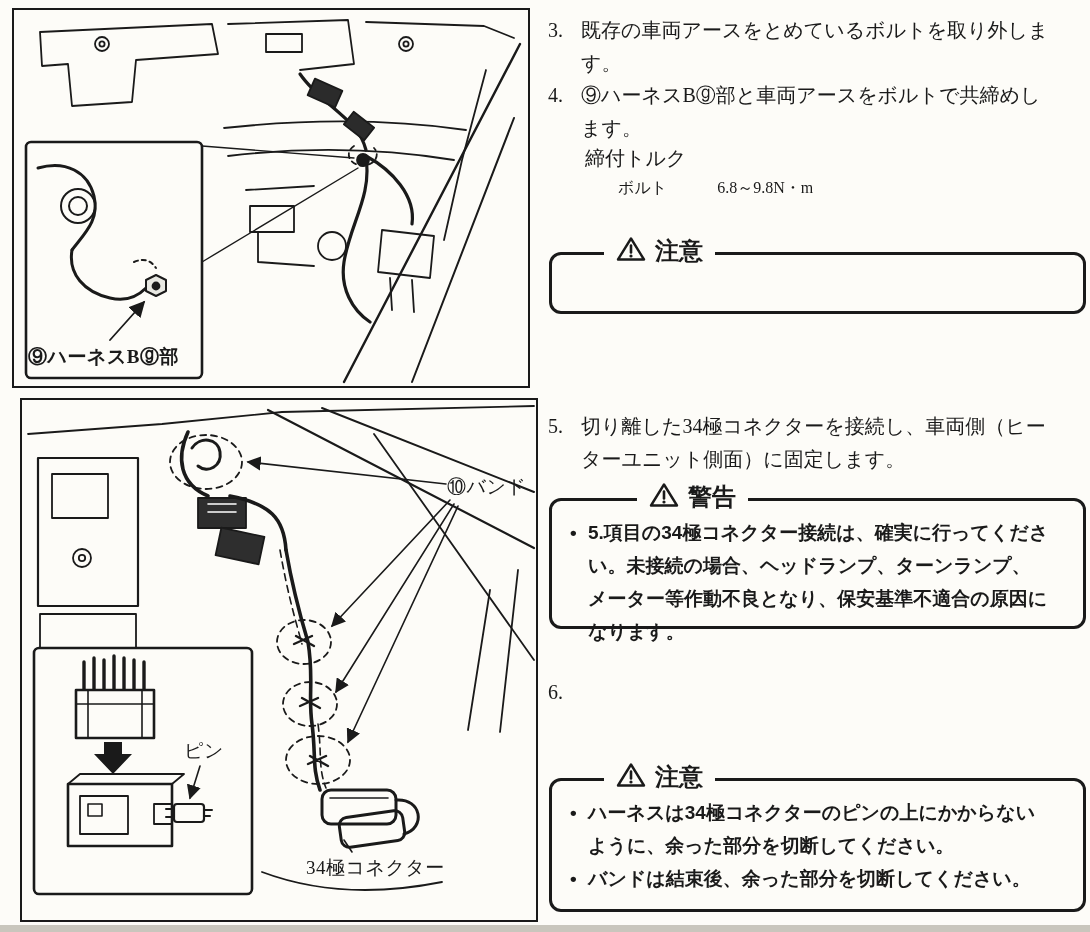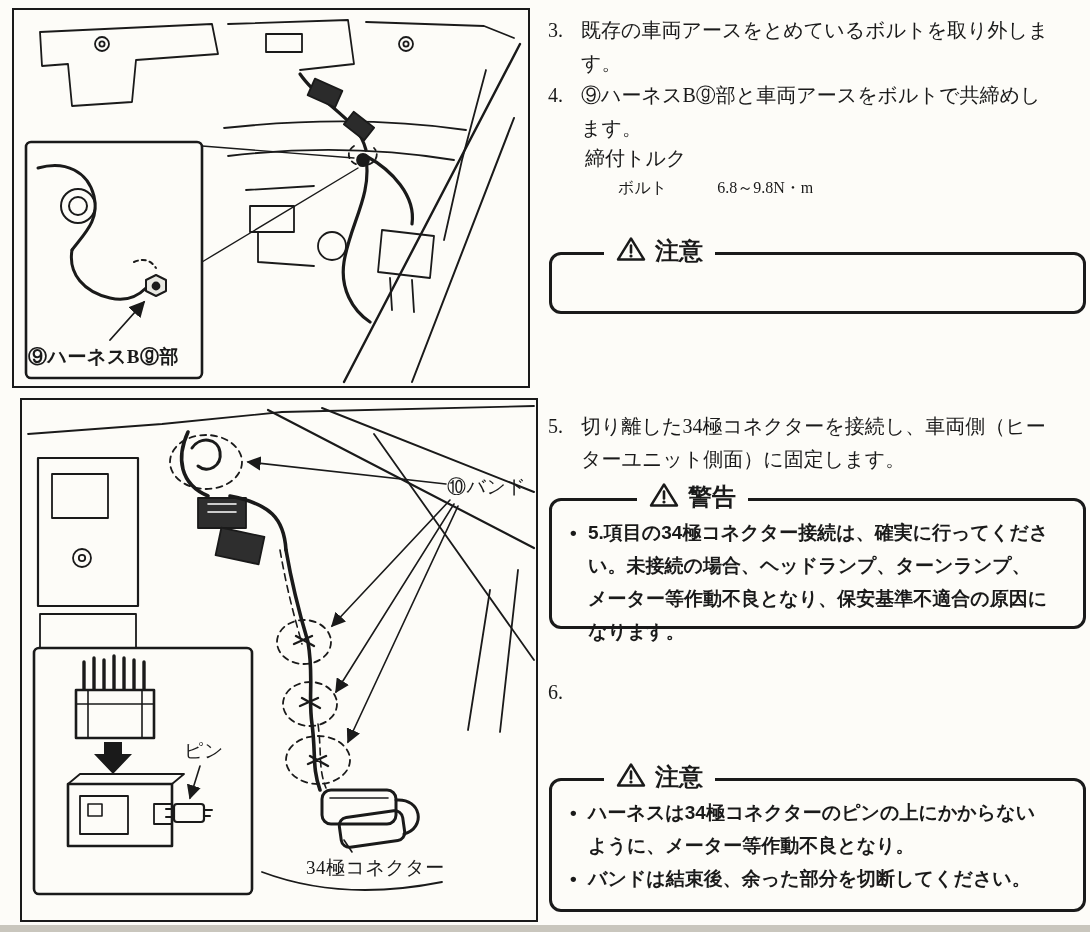--- a/index.html
+++ b/index.html
@@ -268,18 +268,18 @@
     <span class="warn-icon">
       <svg viewBox="0 0 30 26" width="30" height="26">
           <path d="M15,2.5 L28,23.5 L2,23.5 Z" fill="none" stroke="#1a1a1a" stroke-width="2.4" stroke-linejoin="round"></path>
           <path d="M15,9.5 L15,16.5" stroke="#1a1a1a" stroke-width="2.6" stroke-linecap="round"></path>
           <circle cx="15" cy="20" r="1.6" fill="#1a1a1a"></circle>
         </svg>
     </span>
     <span>注意</span>
   </div>
   <ul class="notice-list">
-    <li>ハーネスは34極コネクターのピンの上にかからないように、メーター等作動不良となり。</li>
+    <li>ハーネスは34極コネクターのピンの上にかからないように、余った部分を切断してください。</li>
     <li>バンドは結束後、余った部分を切断してください。</li>
   </ul>
 </div>
 
 <div class="page-edge"></div>
 
 </body></html>

